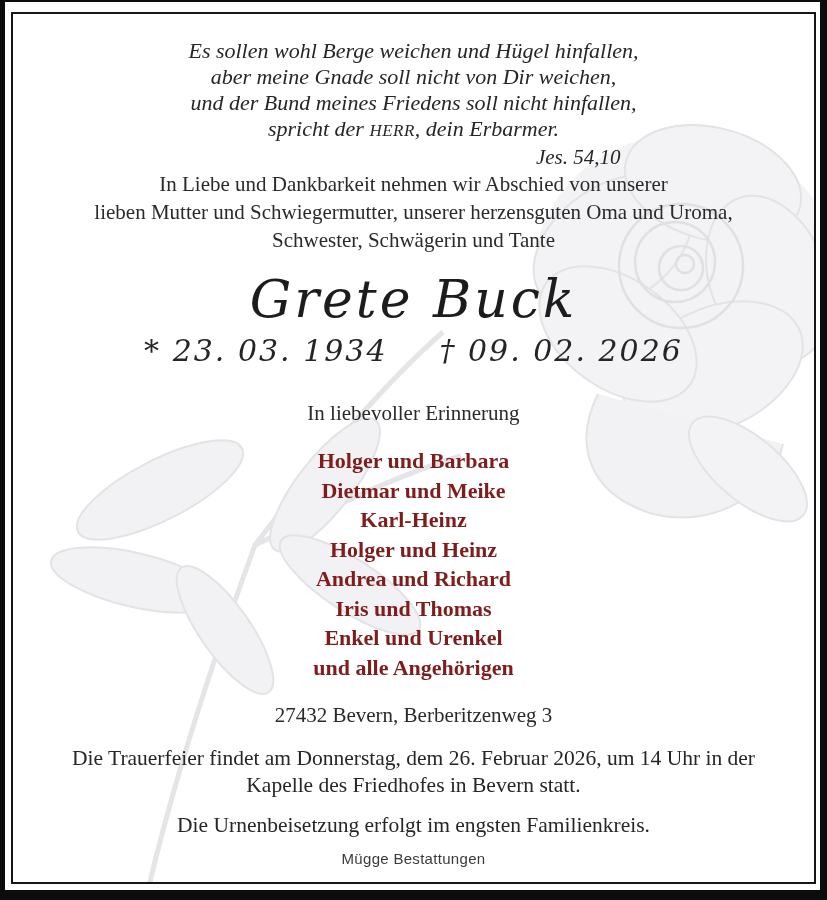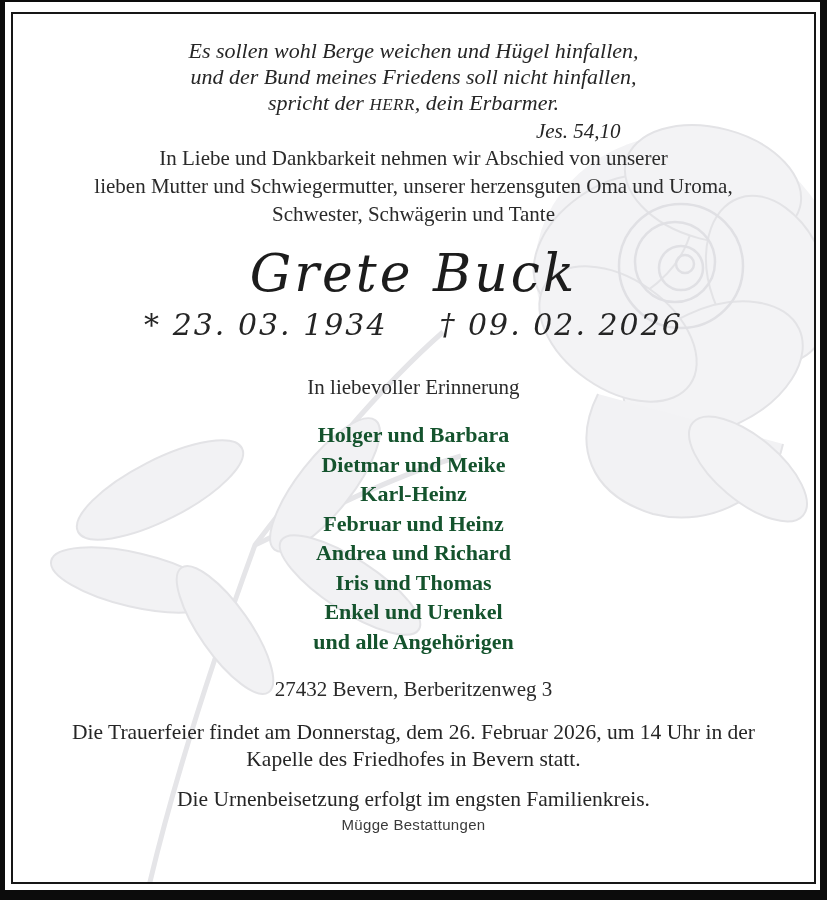--- a/index.html
+++ b/index.html
@@ -94,21 +94,21 @@
     line-height: 26px;
     color: #2a2a2a;
   }
 
   
   .mourners {
     margin-top: 20px;
     font-weight: bold;
     font-size: 22px;
     line-height: 29.5px;
-    color: #14532d;
+    color: #7f1d1d;
   }
 
   .address {
     margin-top: 20px;
     font-size: 21px;
     line-height: 27px;
     color: #2a2a2a;
   }
 
   .funeral-info {
@@ -117,21 +117,21 @@
     line-height: 27px;
     color: #262626;
   }
   .urn-info {
     margin-top: 13px;
     font-size: 21.5px;
     line-height: 27px;
     color: #262626;
   }
   .undertaker {
-    margin-top: 2px;
+    margin-top: 10px;
     font-family: "Liberation Sans", sans-serif;
     font-size: 15px;
     line-height: 20px;
     letter-spacing: 0.3px;
     color: #3a3a3a;
   }
 </style>
 </head>
 <body>
 
@@ -171,20 +171,21 @@
           <circle cx="668" cy="254" r="22"></circle>
           <circle cx="672" cy="250" r="9"></circle>
         </g>
       </g>
     </svg>
 
     <div class="content">
 
       <div class="quote-block">
         <div class="quote-line">Es sollen wohl Berge weichen und Hügel hinfallen,</div>
+        <div class="quote-line">aber meine Gnade soll nicht von Dir weichen,</div>
         <div class="quote-line">und der Bund meines Friedens soll nicht hinfallen,</div>
         <div class="quote-line"><span>spricht der </span><span class="smallcaps">Herr</span><span>, dein Erbarmer.</span></div>
         <div class="citation">Jes. 54,10</div>
       </div>
 
       <div class="intro">
         <div>In Liebe und Dankbarkeit nehmen wir Abschied von unserer</div>
         <div>lieben Mutter und Schwiegermutter, unserer herzensguten Oma und Uroma,</div>
         <div>Schwester, Schwägerin und Tante</div>
       </div>
@@ -195,21 +196,21 @@
         <span>* 23. 03. 1934</span>
         <span>† 09. 02. 2026</span>
       </div>
 
       <div class="memory-line">In liebevoller Erinnerung</div>
 
       <div class="mourners">
         <div>Holger und Barbara</div>
         <div>Dietmar und Meike</div>
         <div>Karl-Heinz</div>
-        <div>Februar und Heinz</div>
+        <div>Holger und Heinz</div>
         <div>Andrea und Richard</div>
         <div>Iris und Thomas</div>
         <div>Enkel und Urenkel</div>
         <div>und alle Angehörigen</div>
       </div>
 
       <div class="address">27432 Bevern, Berberitzenweg 3</div>
 
       <div class="funeral-info">
         <div>Die Trauerfeier findet am Donnerstag, dem 26. Februar 2026, um 14 Uhr in der</div>

